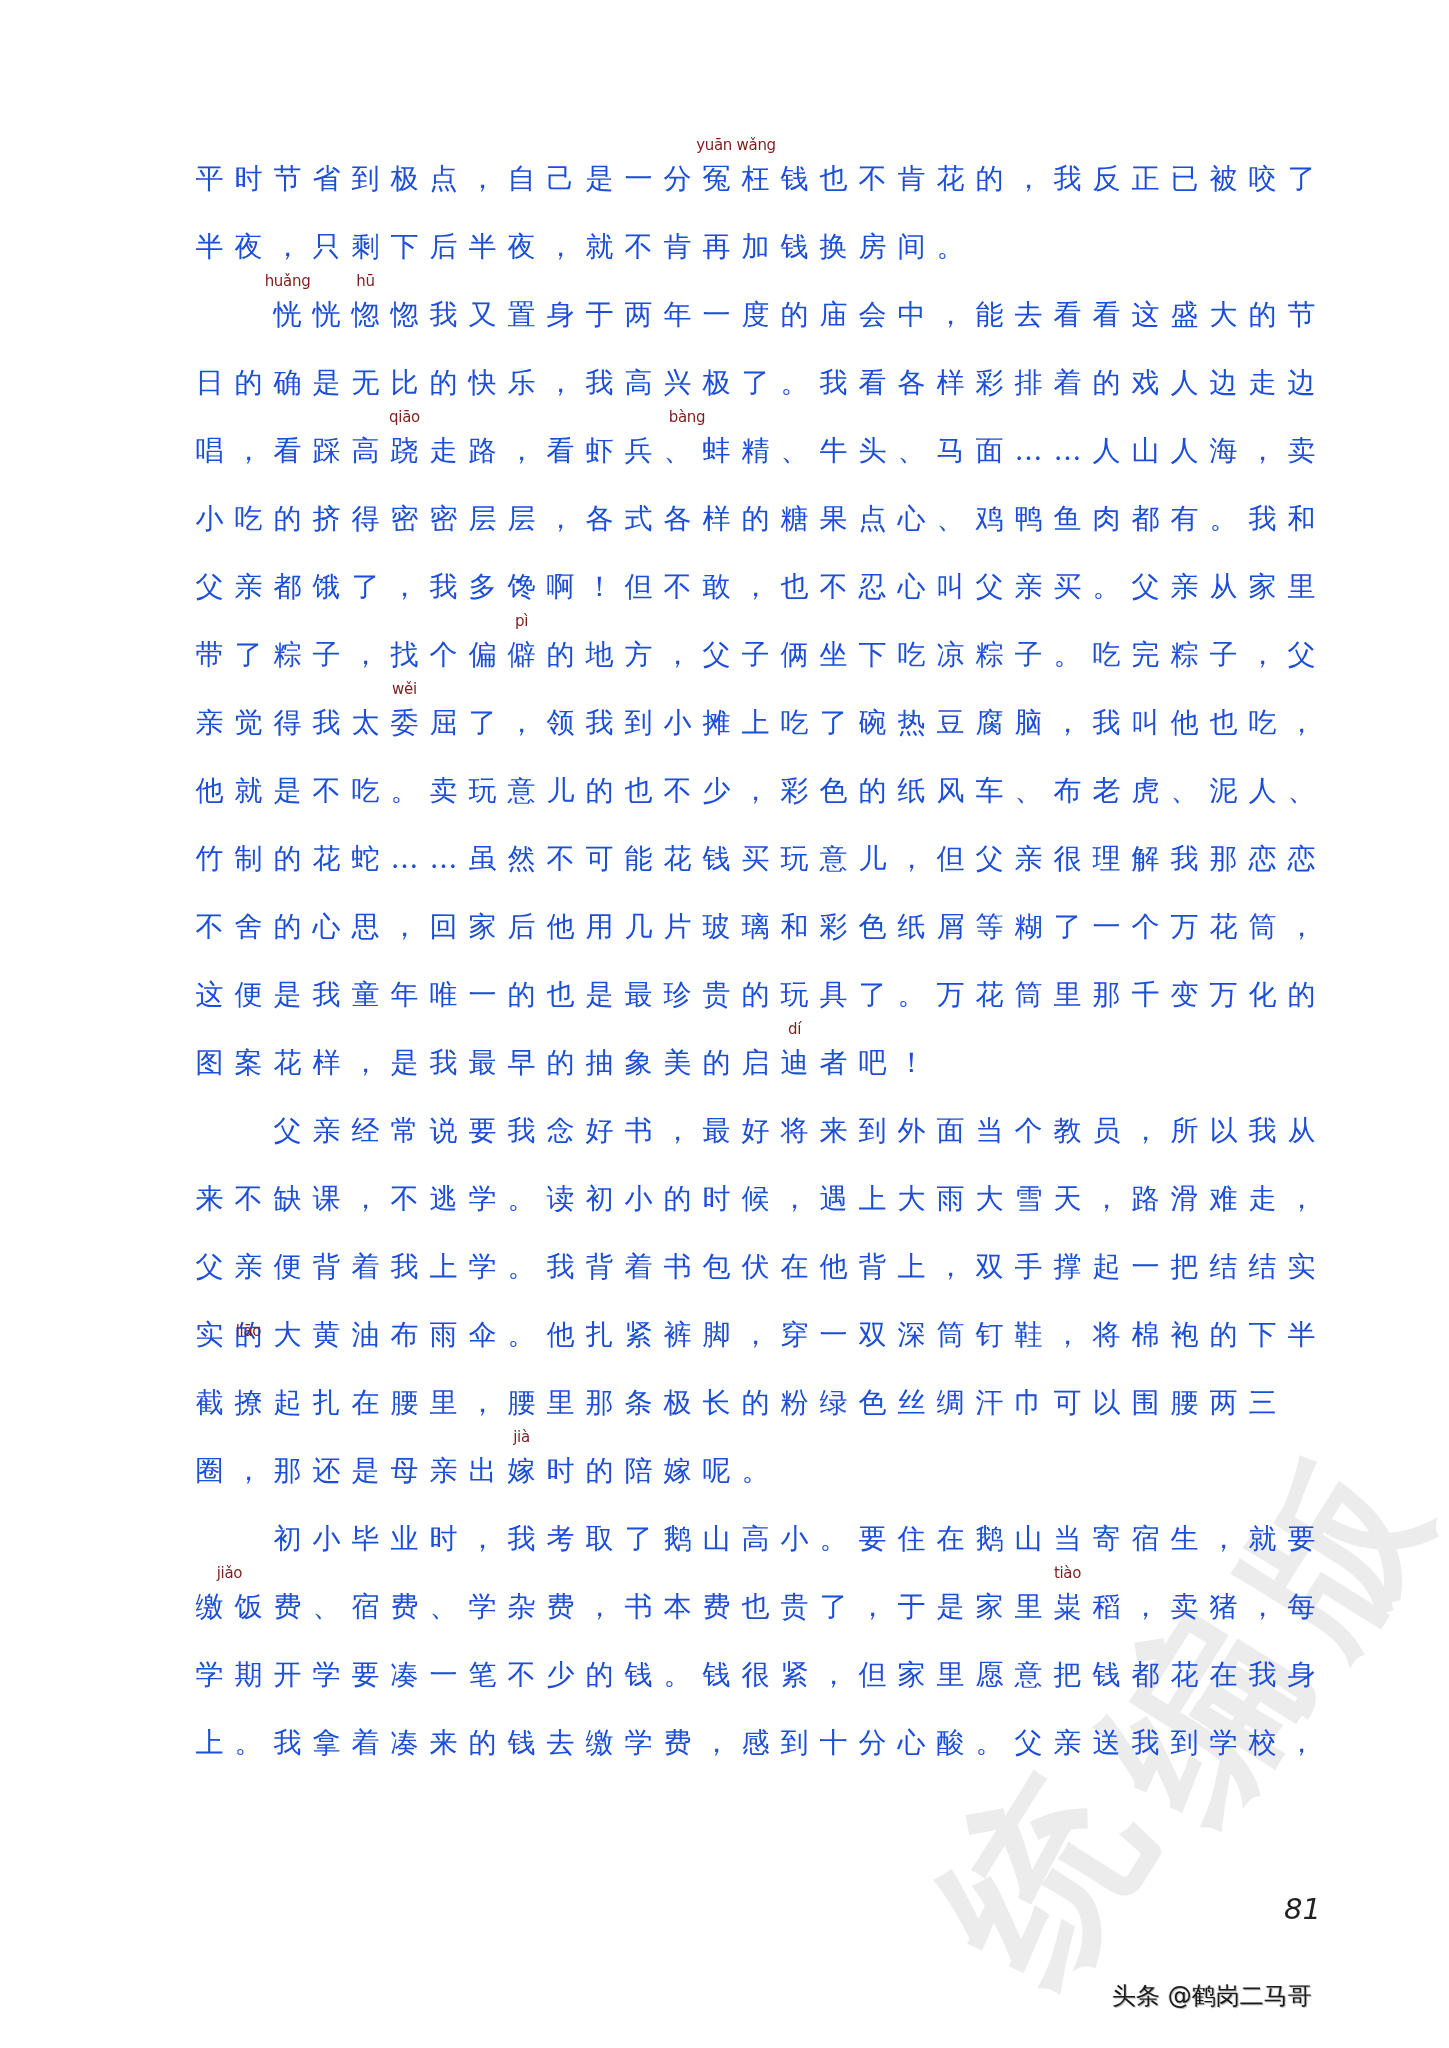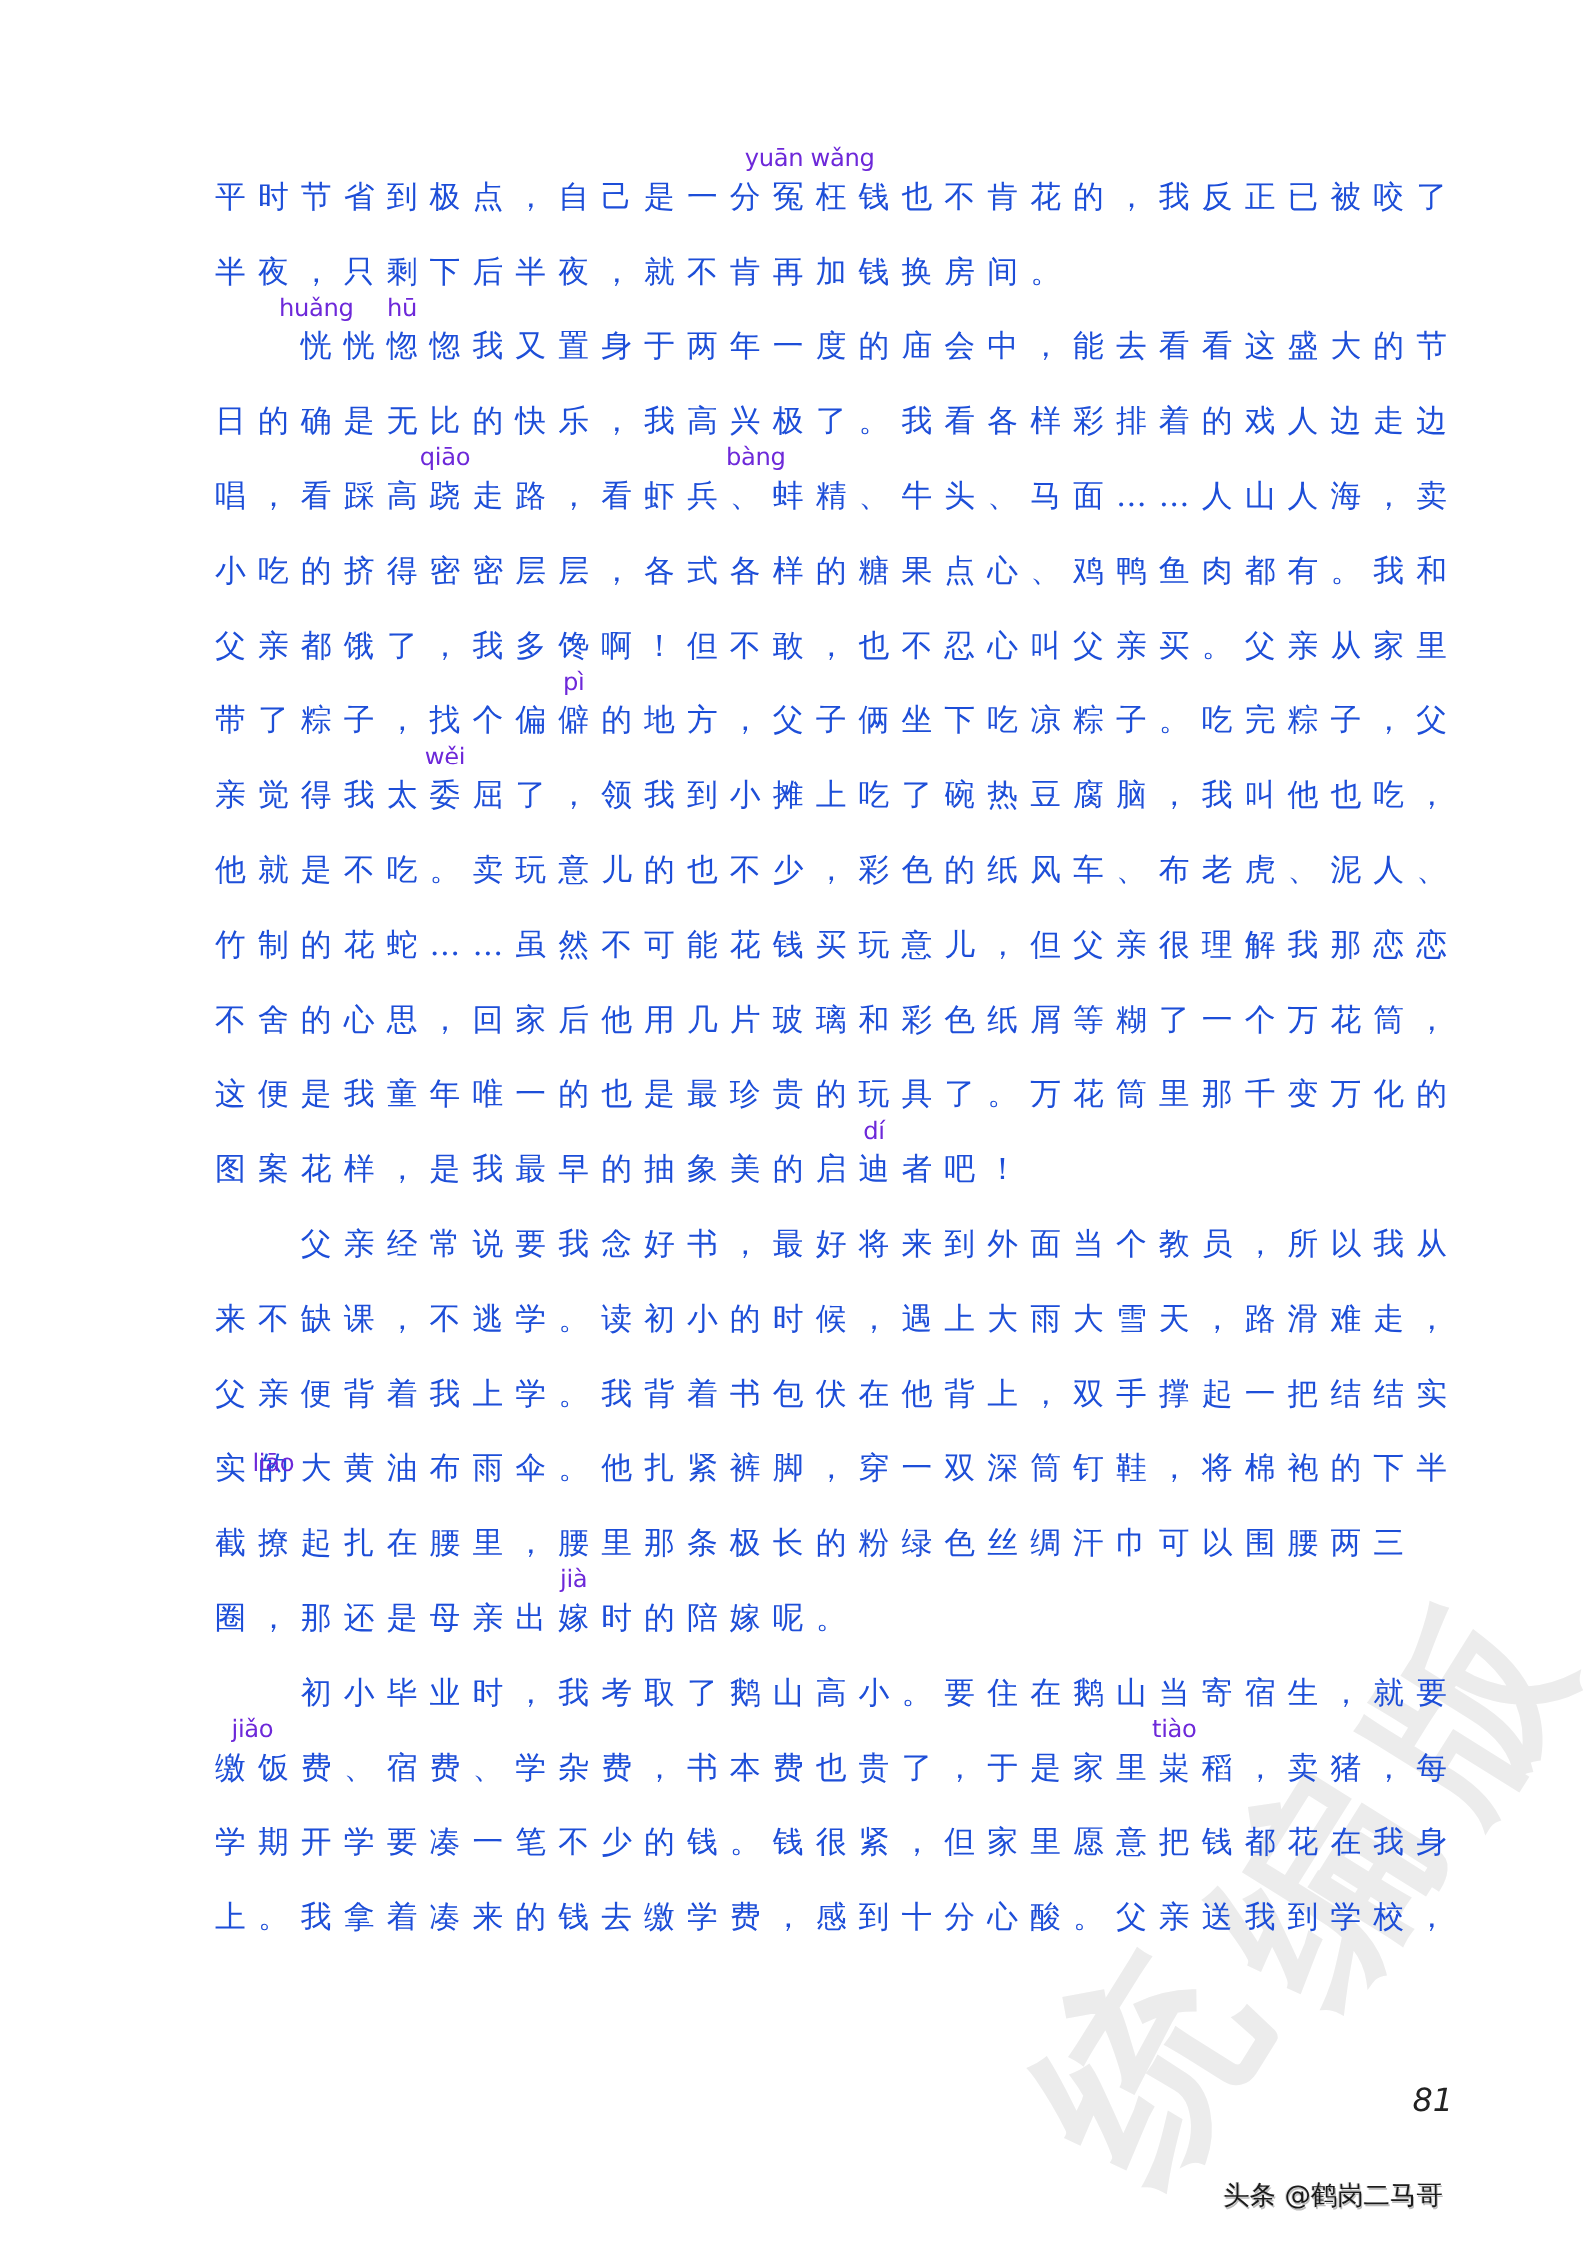--- a/index.html
+++ b/index.html
@@ -8,21 +8,21 @@
   .line {
     position: absolute; left: 190px; height: 44px;
     font-family: "DejaVu Serif", "Liberation Serif", serif;
     font-size: 28px; line-height: 44px; color: #1d4ed8;
     white-space: nowrap; letter-spacing: 0;
   }
   .ch { display: inline-block; width: 39px; text-align: center; }
   .pinyin {
     position: absolute; height: 22px;
     font-family: "DejaVu Sans", "Liberation Sans", sans-serif;
-    font-size: 22px; line-height: 22px; color: #6d28d9;
+    font-size: 15px; line-height: 22px; color: #7f1d1d;
     white-space: nowrap; transform: translateX(-50%); letter-spacing: -0.3px;
   }
   .page-number {
     position: absolute; left: 1284px; top: 1893px;
     font-family: "DejaVu Sans", "Liberation Sans", sans-serif;
     font-size: 29px; line-height: 32px; color: #222222; font-style: italic;
   }
   .watermark-text {
     position: absolute; left: 1112px; top: 1978px;
     font-family: "DejaVu Sans", "Liberation Sans", sans-serif;

